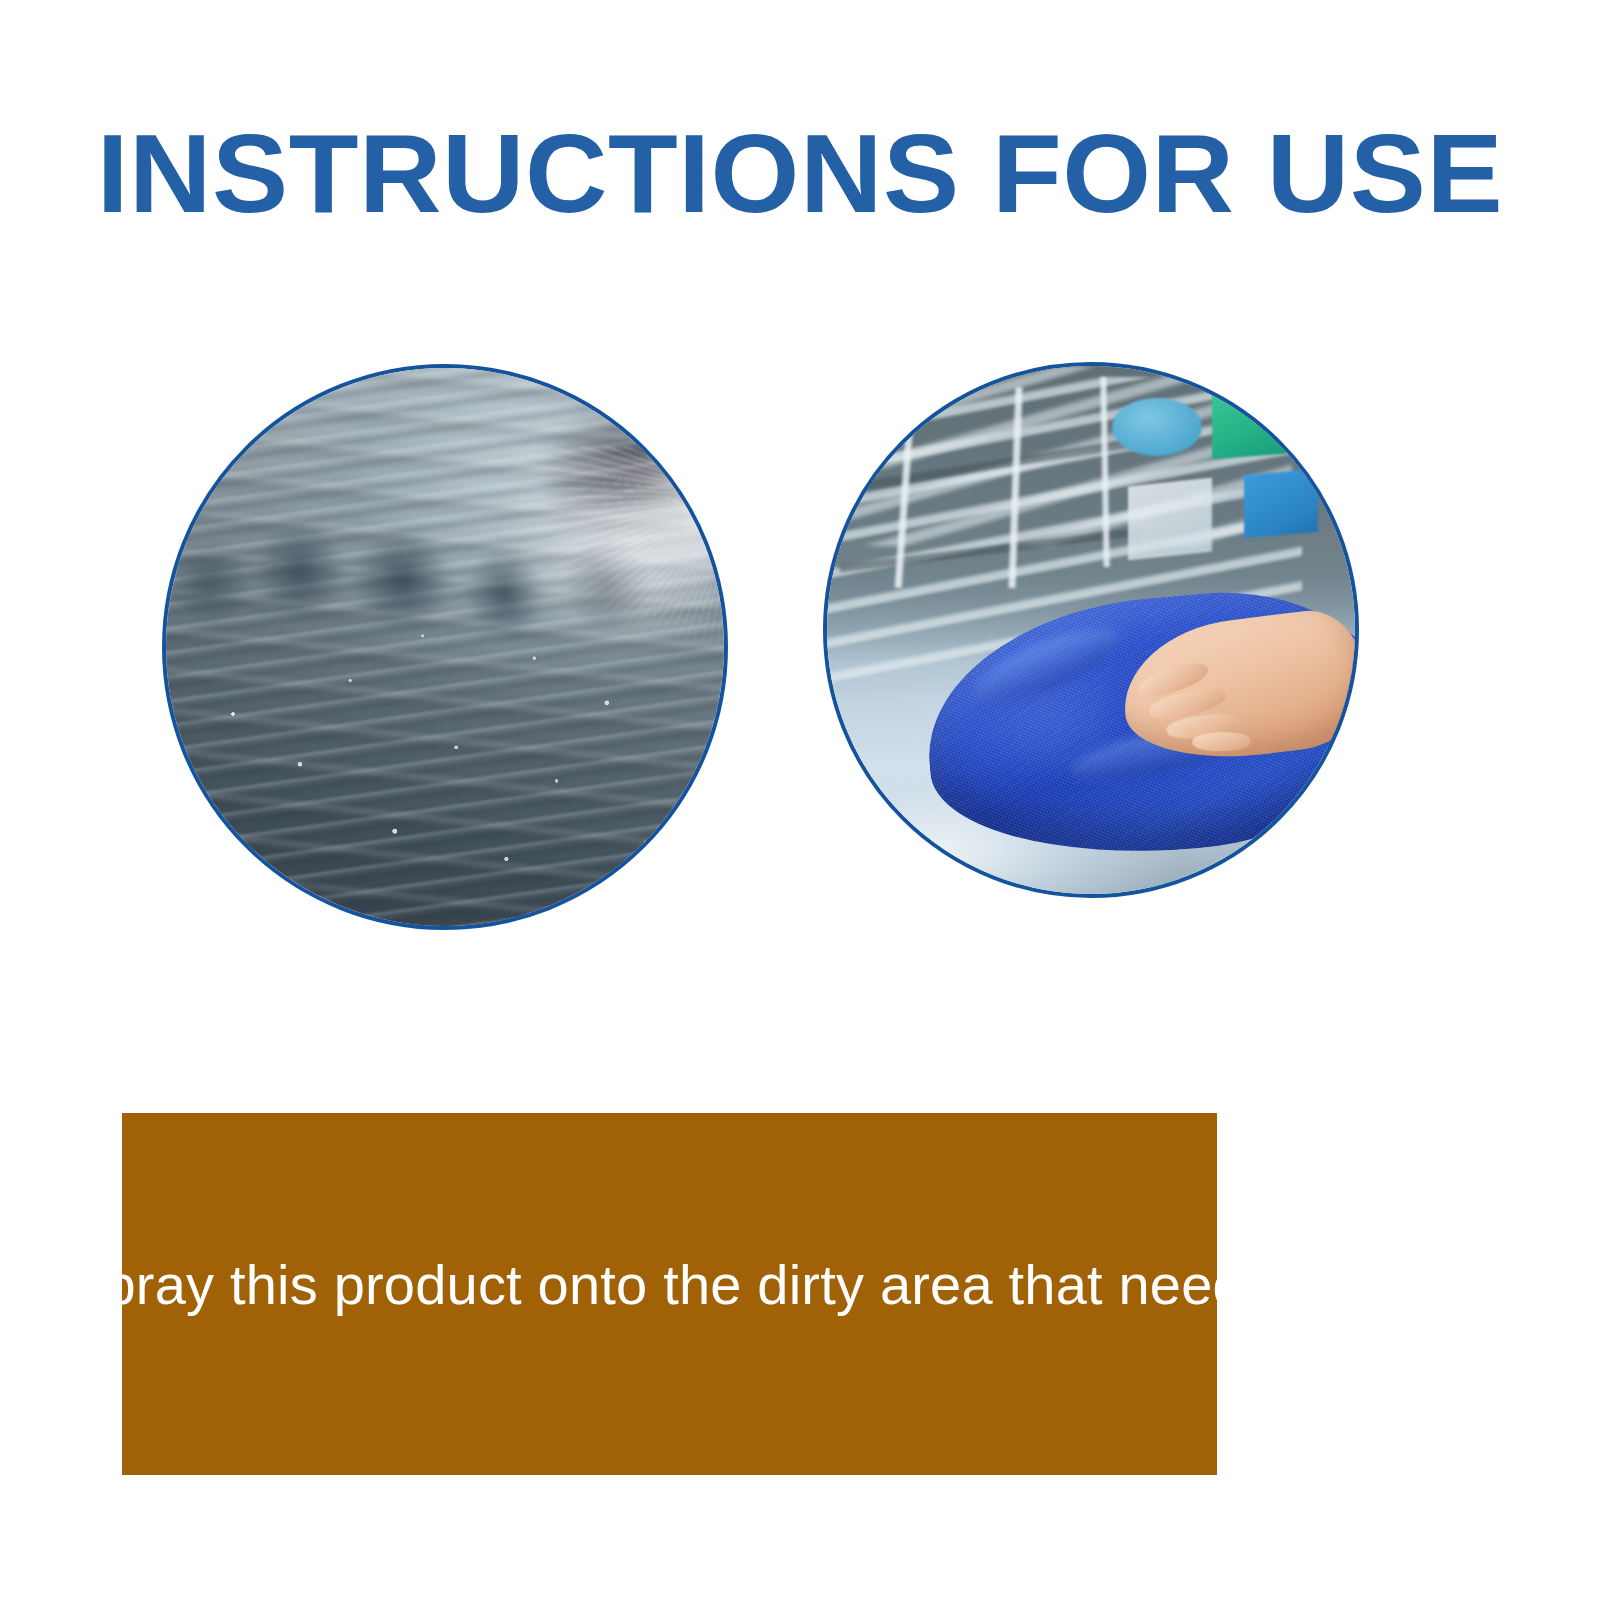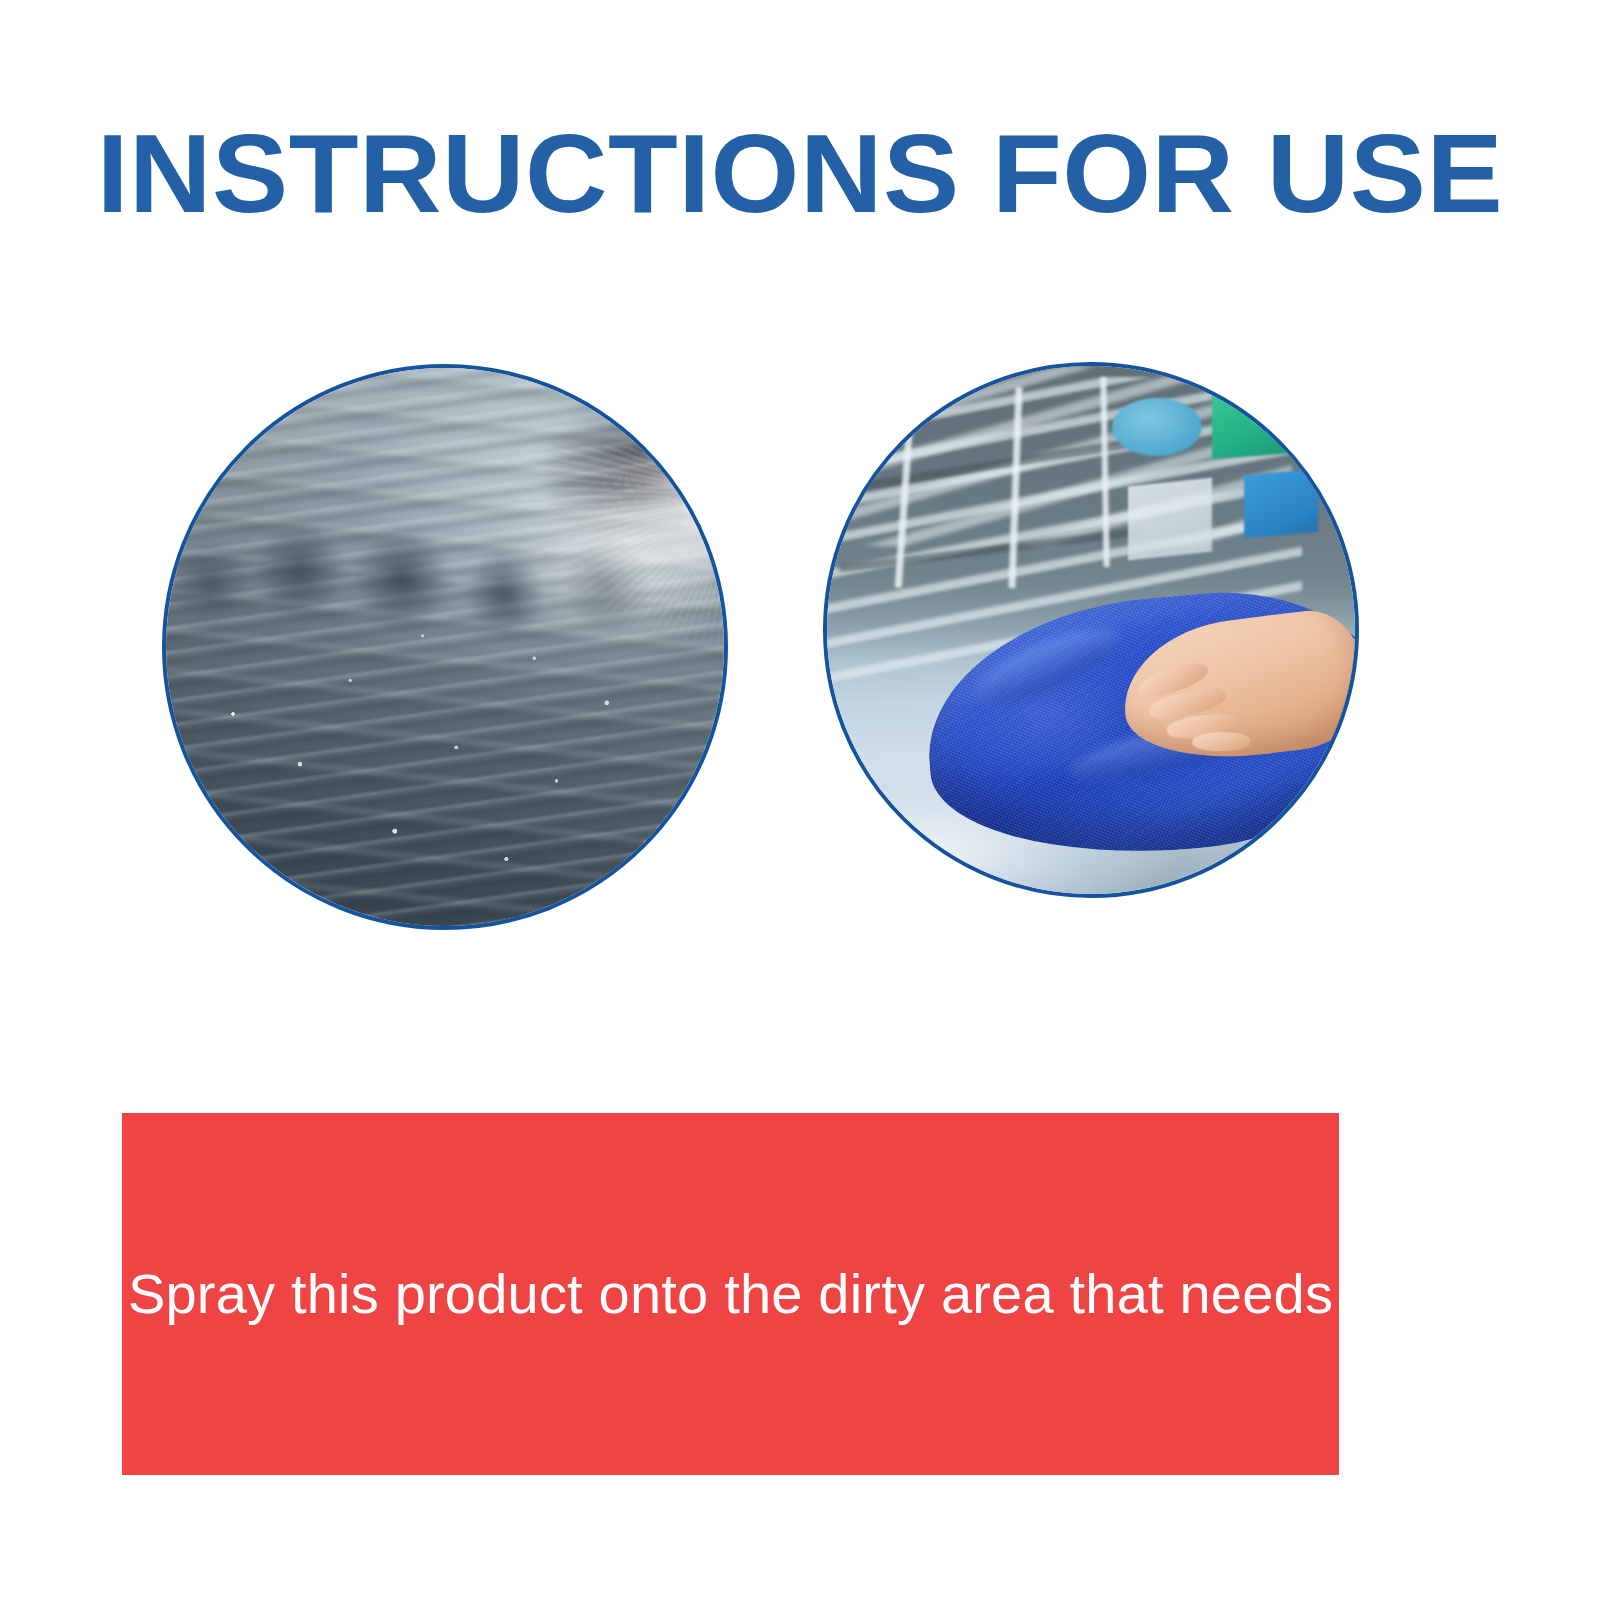--- a/index.html
+++ b/index.html
@@ -349,24 +349,25 @@
     border-radius: 30% 10% 14% 34%;
     transform: rotate(-8deg);
     filter: blur(1px);
   }
 
   
   .instructions-panel {
     position: absolute;
     left: 122px;
     top: 1113px;
-    width: 1217px;
+    width: 1095px;
     height: 362px;
-    background: #ef4444;
+    background: #a16207;
     display: flex;
+    flex-direction: column;
     align-items: center;
     justify-content: center;
   }
   .instruction-line {
     color: #ffffff;
     font-family: "Liberation Sans Narrow", "Liberation Sans", sans-serif;
     font-weight: 400;
     font-size: 56px;
     line-height: 74px;
     text-align: center;

